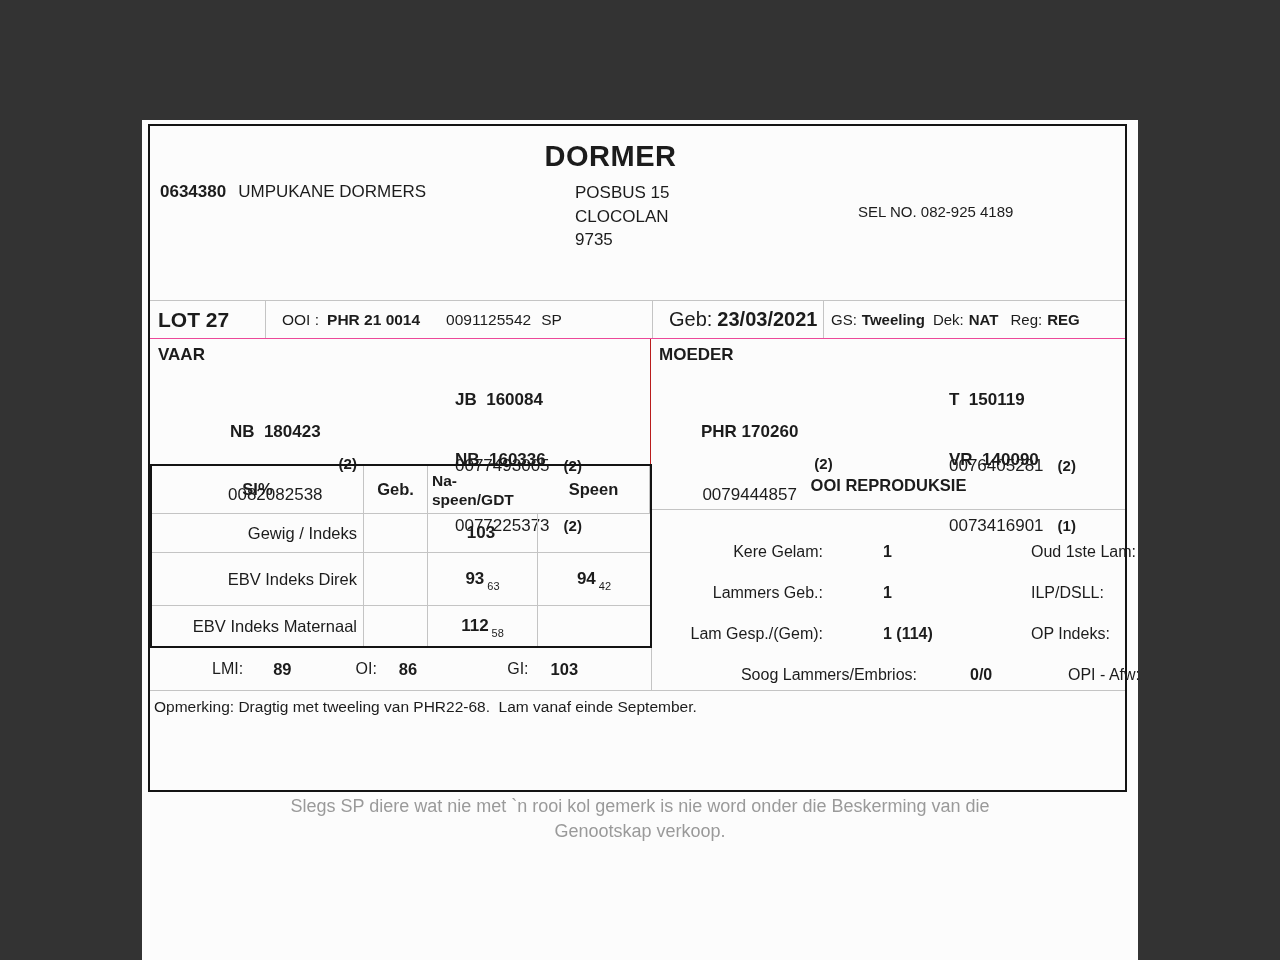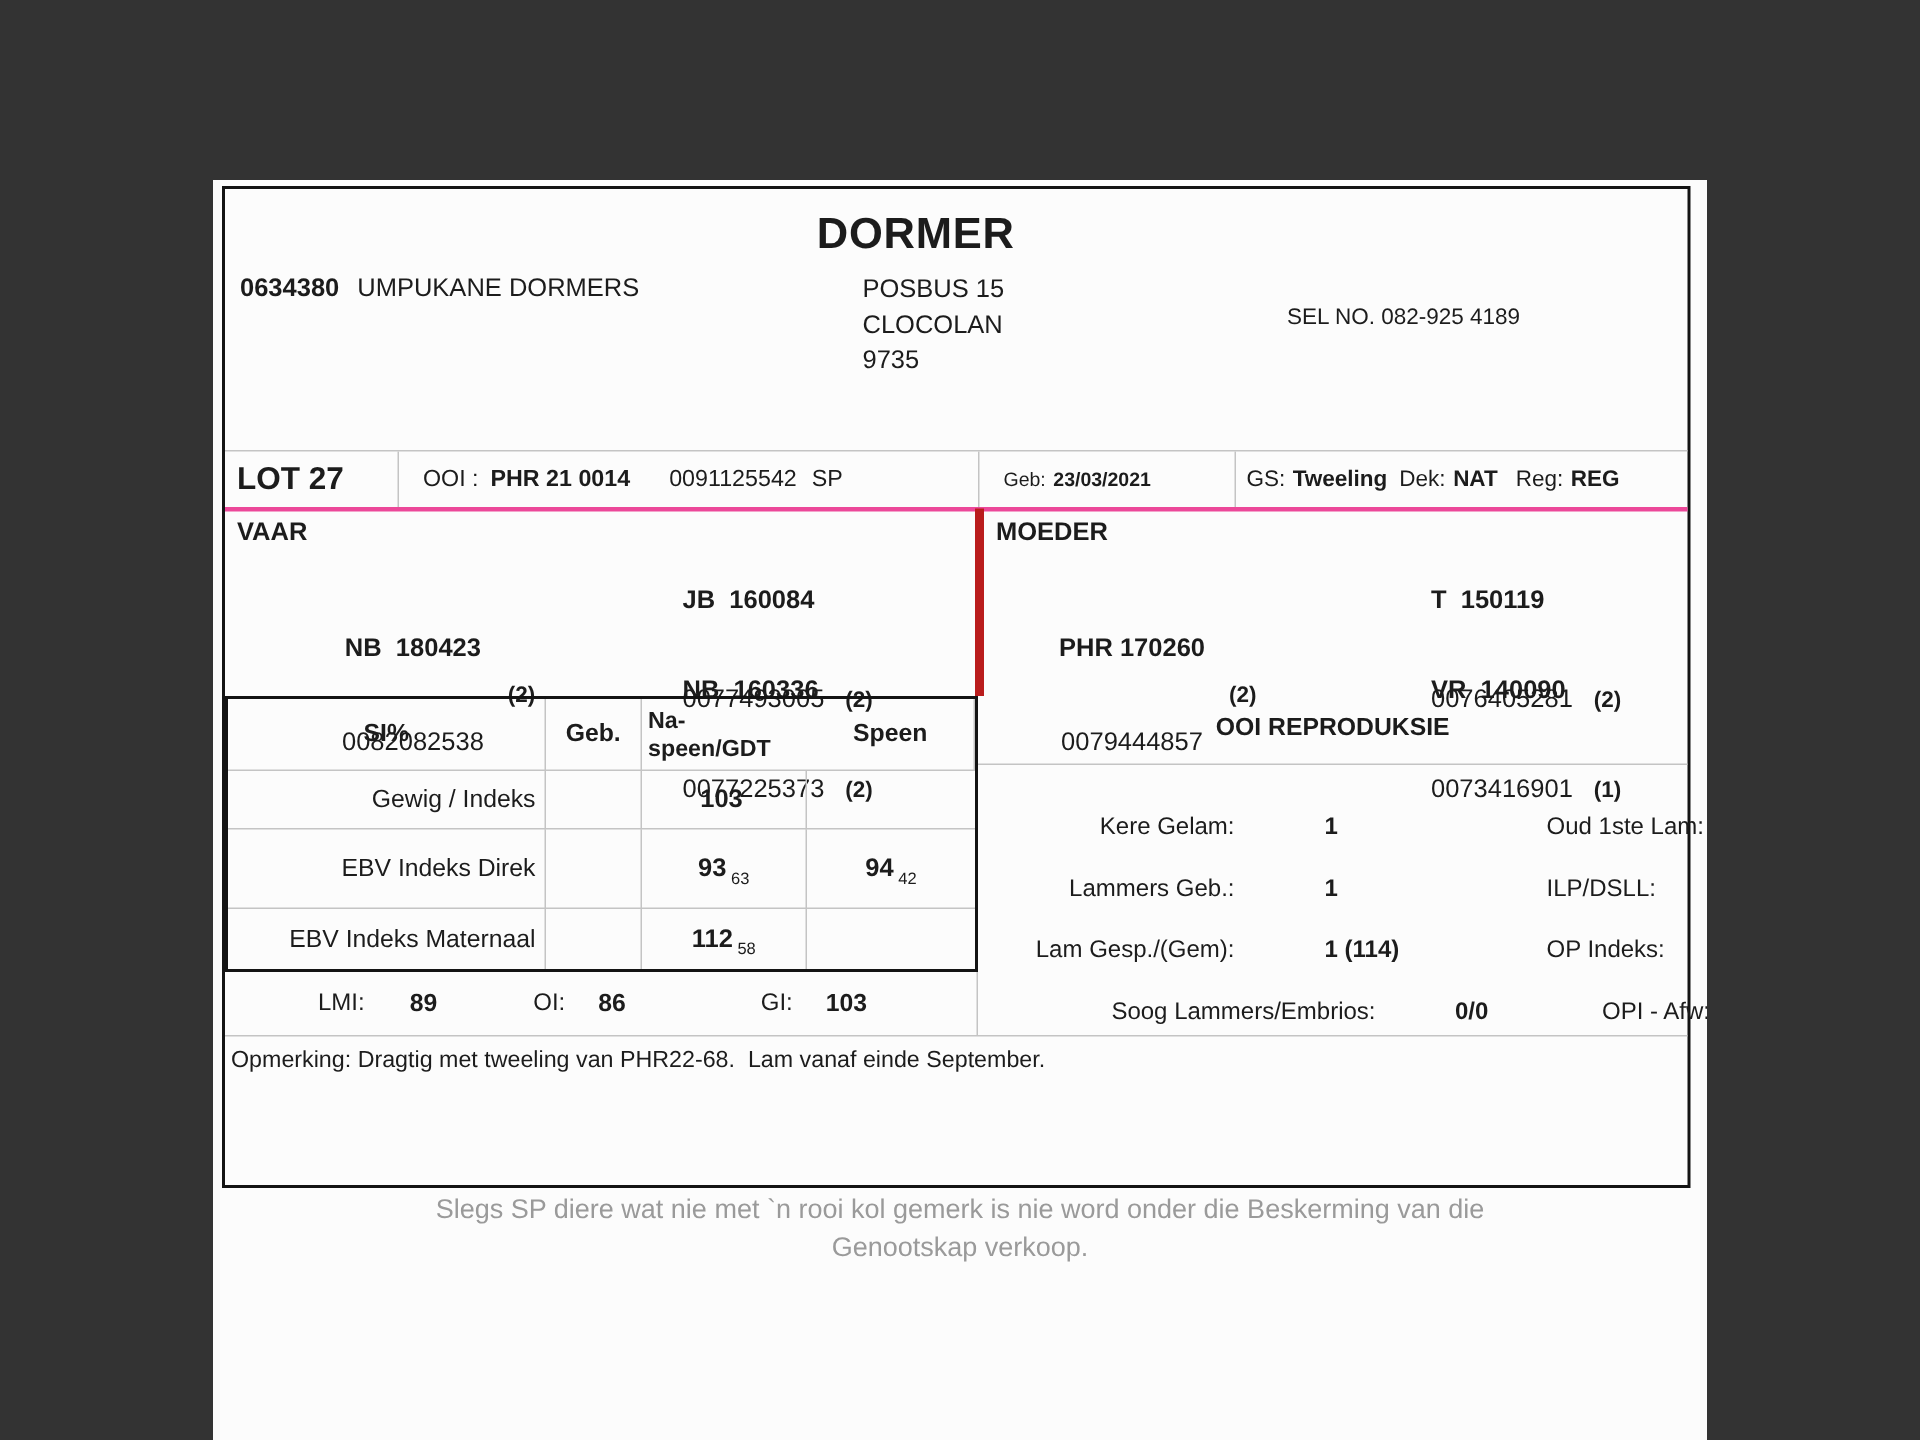--- a/index.html
+++ b/index.html
@@ -21,38 +21,38 @@
   .breed-title {
     position:absolute; top:14px; left:0; right:0; text-align:center;
     transform:translateX(-27px); font-size:29px; font-weight:bold; letter-spacing:.5px;
   }
   .breeder-line { position:absolute; left:10px; top:56px; font-size:17px; white-space:nowrap; }
   .breeder-no { font-weight:bold; }
   .breeder-name { margin-left:12px; }
   .addr { position:absolute; left:425px; top:55px; font-size:17px; line-height:23.5px; }
   .phone { position:absolute; left:708px; top:77px; font-size:15px; }
   
-  .sec-lot { position:absolute; left:0; right:0; top:175px; height:37px; border-bottom:3px solid #ec4899; display:flex; }
+  .sec-lot { position:absolute; left:0; right:0; top:175px; height:37px; border-bottom:1px solid #ec4899; display:flex; }
   .lot-cell { display:flex; align-items:center; box-sizing:border-box; white-space:nowrap; }
   .lot-cell + .lot-cell { border-left:1px solid #c4c4c4; }
   .cell-lot  { width:115px; padding-left:8px;  font-size:21px; font-weight:bold; }
   .cell-ooi  { width:387px; padding-left:16px; font-size:15.5px; }
-  .cell-geb  { width:171px; padding-left:16px; font-size:13px; }
+  .cell-geb  { width:171px; padding-left:16px; font-size:20px; }
   .cell-gs   { flex:1;      padding-left:7px;  font-size:15px; }
   .b { font-weight:bold; }
   .gap8  { margin-left:8px; }
   .gap10 { margin-left:10px; }
   .gap12 { margin-left:12px; }
   .gap26 { margin-left:26px; }
   .gap5  { margin-left:5px; }
   
   .sec-ped { position:absolute; left:0; right:0; top:213px; height:125px; }
   .ped-half { position:absolute; top:0; height:100%; }
   .ped-left  { left:0; width:500px; }
-  .ped-right { left:500px; right:0; border-left:6px solid #b91c1c; }
+  .ped-right { left:500px; right:0; border-left:1px solid #b91c1c; }
   .ped-label { position:absolute; left:8px; top:6px; font-size:17px; font-weight:bold; }
   .parent { position:absolute; display:flex; align-items:center; }
   .pblock { text-align:center; line-height:21px; font-size:17px; white-space:pre; }
   .pcnt { font-size:15px; font-weight:bold; margin-left:16px; }
   .gp { position:absolute; font-size:17px; line-height:22px; white-space:pre; }
   .gp-cnt { font-size:15px; font-weight:bold; margin-left:14px; }
   .sire-block { left:78px;  top:40px; }
   .dam-block  { left:50px;  top:40px; }
   .gp-ss { left:305px; top:6px; }
   .gp-sd { left:305px; top:66px; }

